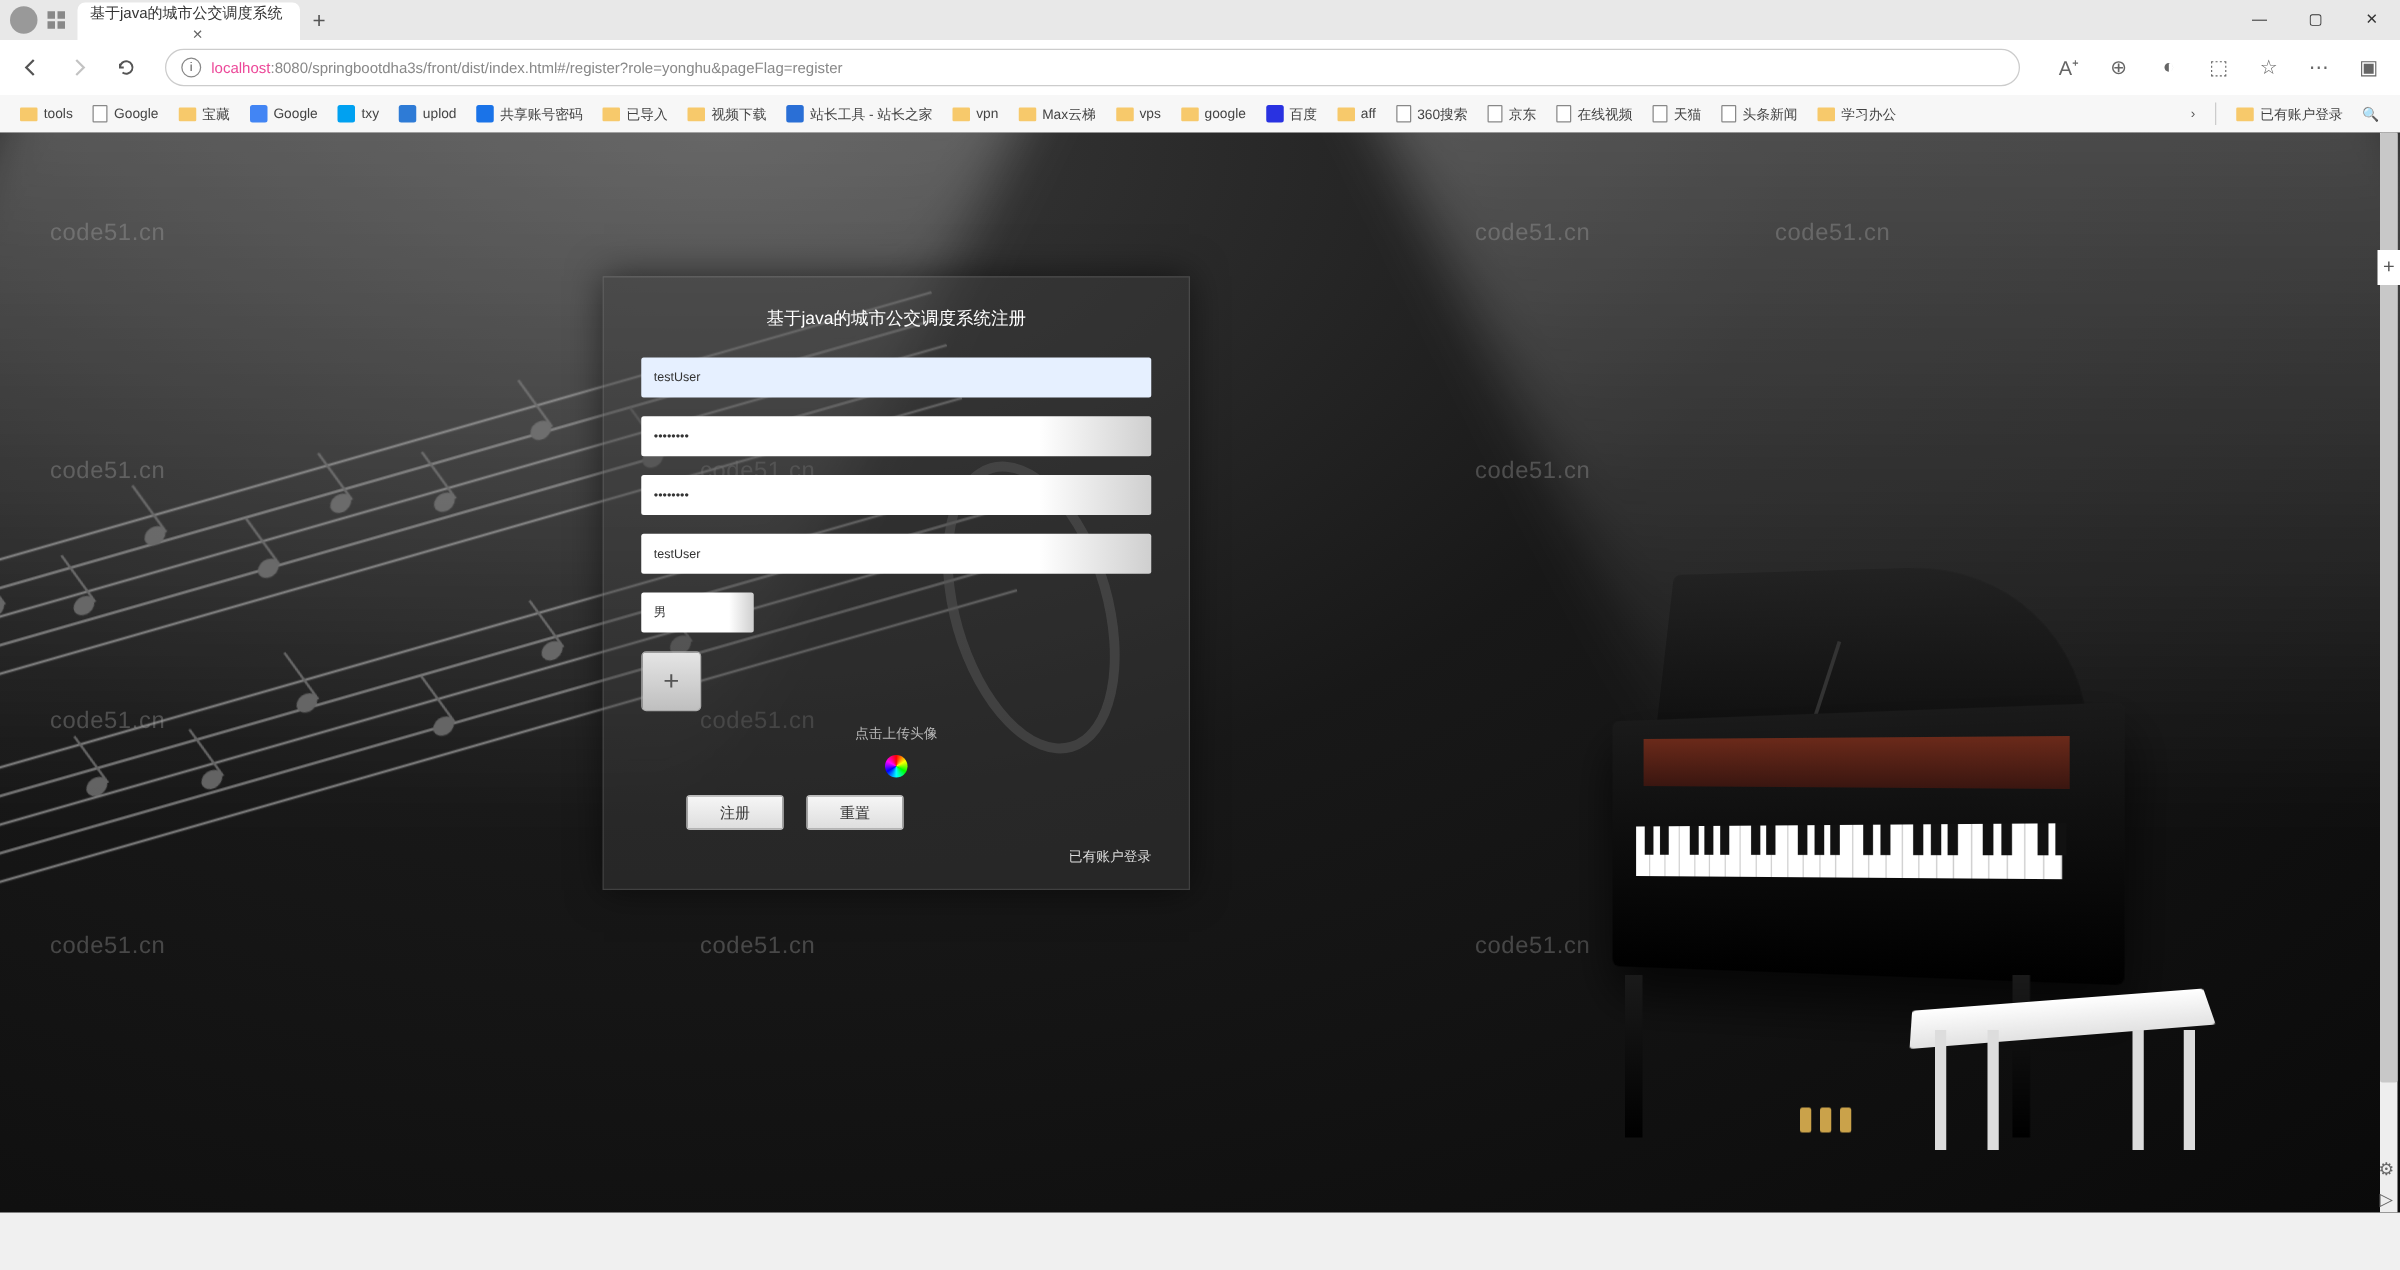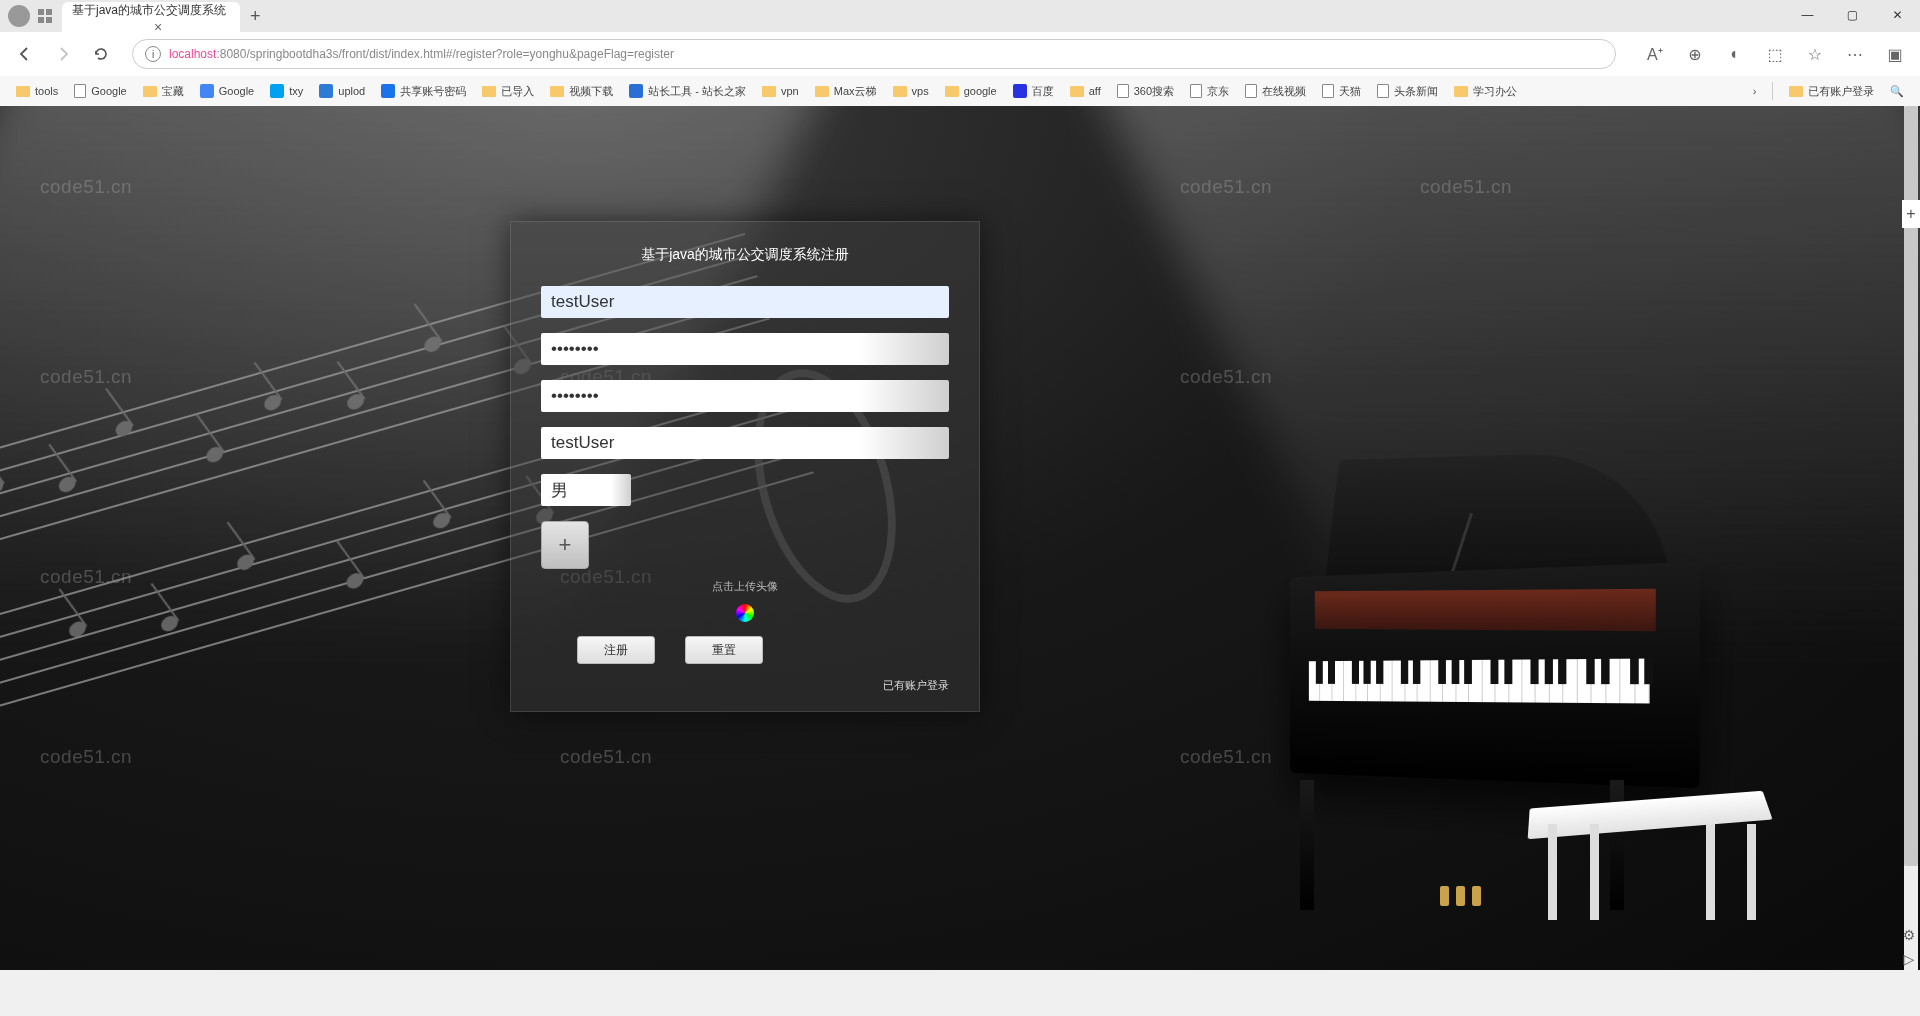--- a/index.html
+++ b/index.html
@@ -66,30 +66,30 @@
 .leg.l2 { bottom: 0; left: 340px; }
 .pedals { position: absolute; bottom: 4px; left: 170px; display: flex; gap: 7px; }
 .pedal { width: 9px; height: 20px; background: #caa24a; border-radius: 2px; }
 .bench { position: absolute; right: 20px; bottom: -24px; width: 240px; height: 140px; }
 .bench-top { position: absolute; top: 0; width: 240px; height: 40px; background: linear-gradient(#fff, #e2e2e2); transform: perspective(520px) rotateX(42deg) rotateZ(-6deg); border-radius: 3px; }
 .bench-leg { position: absolute; width: 9px; height: 96px; background: #ddd; top: 30px; }
 .bench-leg.bl1 { left: 18px; } .bench-leg.bl2 { left: 60px; }
 .bench-leg.bl3 { right: 55px; } .bench-leg.bl4 { right: 14px; }
 
 
-.form-panel { position: absolute; left: 510px; top: 115px; width: 470px; background: rgba(60,60,60,0.45); border: 1px solid rgba(255,255,255,0.12); padding: 24px 30px 18px; box-shadow: 0 0 28px rgba(0,0,0,0.55); }
+.form-panel { position: absolute; left: 482px; top: 115px; width: 470px; background: rgba(60,60,60,0.45); border: 1px solid rgba(255,255,255,0.12); padding: 24px 30px 18px; box-shadow: 0 0 28px rgba(0,0,0,0.55); }
 .form-title { color: #fff; font-size: 14px; text-align: center; margin-bottom: 22px; font-weight: normal; }
-.form-input { width: 100%; height: 32px; background: linear-gradient(to right, #fff 0%, #fff 78%, #cfcfcf 100%); border: none; border-radius: 2px; padding: 0 10px; font-size: 17px; color: #333; margin-bottom: 15px; outline: none; }
+.form-input { width: 100%; height: 32px; background: linear-gradient(to right, #fff 0%, #fff 78%, #cfcfcf 100%); border: none; border-radius: 2px; padding: 0 10px; font-size: 10px; color: #333; margin-bottom: 15px; outline: none; }
 .form-input.active { background: #e6f0ff; }
 .form-input.short { width: 90px; }
 .upload-box { width: 48px; height: 48px; background: linear-gradient(#e5e5e5,#bfbfbf); border: 1px solid #aaa; border-radius: 4px; display: flex; align-items: center; justify-content: center; font-size: 22px; color: #555; cursor: pointer; margin-bottom: 10px; }
 .upload-row { display: flex; align-items: center; gap: 10px; margin-bottom: 14px; flex-direction: column; }
 .upload-hint { color: #bbb; font-size: 11px; }
 .color-wheel { width: 18px; height: 18px; border-radius: 50%; background: conic-gradient(red, yellow, lime, cyan, blue, magenta, red); }
-.btn-row { display: flex; gap: 30px; margin-top: 3px; padding-left: 36px; }
+.btn-row { display: flex; gap: 18px; margin-top: 3px; padding-left: 36px; }
 .form-btn { width: 78px; height: 28px; background: linear-gradient(#f6f6f6,#dedede); border: 1px solid #bbb; border-radius: 3px; font-size: 12px; color: #333; cursor: pointer; }
 .login-link { text-align: right; color: #ddd; font-size: 11px; margin-top: 14px; cursor: pointer; }
 
 
 .wm { position: absolute; color: #b3b3b3; font-size: 19px; opacity: 0.32; font-family: Arial; pointer-events: none; letter-spacing: 0.5px; }
 .wm-main { position: absolute; left: 530px; top: 392px; color: #ff2a2a; font-size: 34px; font-weight: bold; z-index: 20; pointer-events: none; letter-spacing: 1px; }
 
 
 .side-plus { position: absolute; right: 0; top: 94px; width: 18px; height: 28px; display: flex; align-items: center; justify-content: center; color: #555; background: #fff; }
 .side-btm { position: absolute; right: 2px; bottom: 2px; display: flex; flex-direction: column; gap: 6px; }

